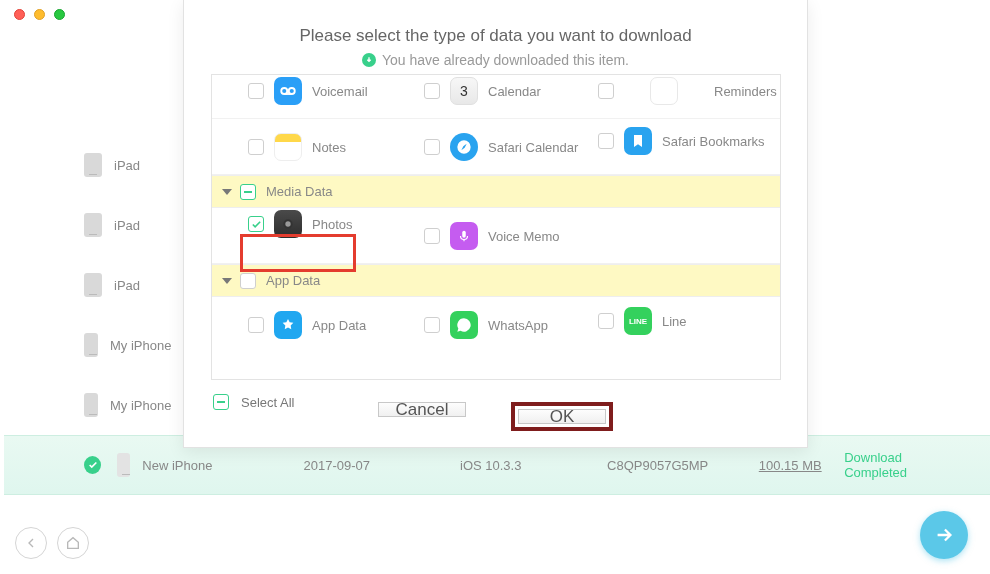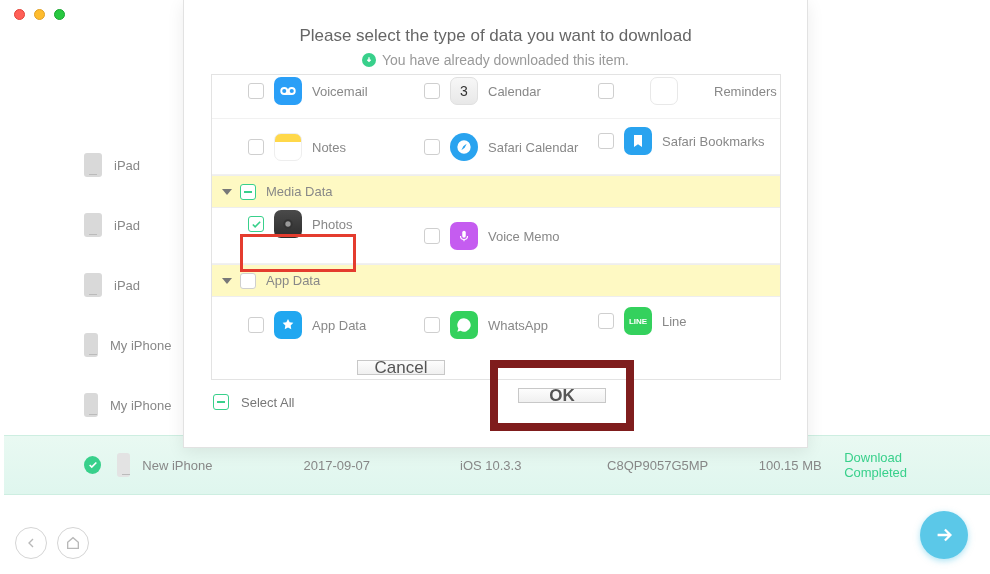--- a/index.html
+++ b/index.html
@@ -82,21 +82,21 @@
   .ic-whatsapp { background: #34d15d;}
   .ic-line { background: #34d15d;}
 
   .highlight-photos { position:absolute; border:3px solid #e43c2e; left: 28px; top: 159px; width: 116px; height: 38px; pointer-events:none;}
 
   .select-all-row { position: absolute; left: 29px; bottom: 37px; display: flex; align-items: center; gap: 12px; }
   .select-all-row .salabel { font-size: 13px; color: #777; }
 
   .btns { position: absolute; bottom: 16px; left: 0; right: 0; display: flex; justify-content: center; gap: 45px; }
   .pill { width: 88px; height: 15px; border: 1px solid #c8c8c8; border-radius: 0; background: linear-gradient(#fdfdfd,#f0f0f0); font-size: 17px; color: #555; display:flex;align-items:center;justify-content:center;}
-  .highlight-ok { border: 8px solid #7f1d1d; padding: 20px; font-weight: bold; }
+  .highlight-ok { border: 4px solid #7f1d1d; padding: 3px; }
 </style>
 </head>
 <body>
 
 <div class="traffic">
   <span class="tl-red"></span>
   <span class="tl-yellow"></span>
   <span class="tl-green"></span>
 </div>
 
@@ -126,21 +126,21 @@
       <span class="check">
         <svg viewBox="0 0 24 24" fill="none" stroke="#fff" stroke-width="4">
             <path d="M4 12l5 5L20 6"></path>
           </svg>
       </span>
       <span class="dicon" style="width:14px;background:#e3e3e3;"></span>
       <span class="ilabel" style="width:170px;">New iPhone</span>
       <span class="ilabel" style="width:165px;">2017-09-07</span>
       <span class="ilabel" style="width:115px;">iOS 10.3.3</span>
       <span class="ilabel" style="width:160px;margin-left:38px;">C8QP9057G5MP</span>
-      <span class="ilabel" style="width:90px;">100.15 MB</span>
+      <span class="ilabel" style="width:90px;text-decoration:underline;">100.15 MB</span>
       <span class="dl-status">Download Completed</span>
     </div>
   </div>
 
   <div class="bottom-nav">
     <div class="nav-btn">
       <svg viewBox="0 0 24 24" fill="none" stroke="currentColor" stroke-width="2">
           <path d="M15 6l-6 6 6 6"></path>
         </svg>
     </div>

